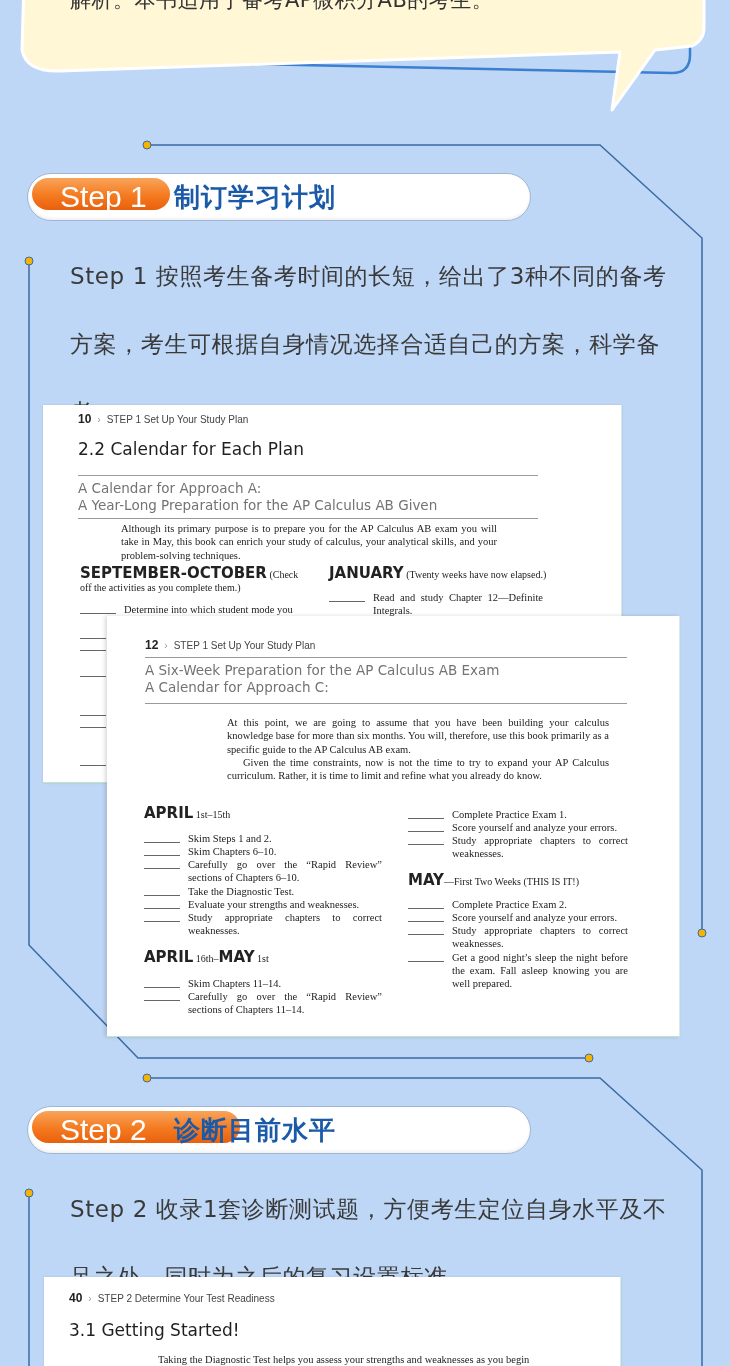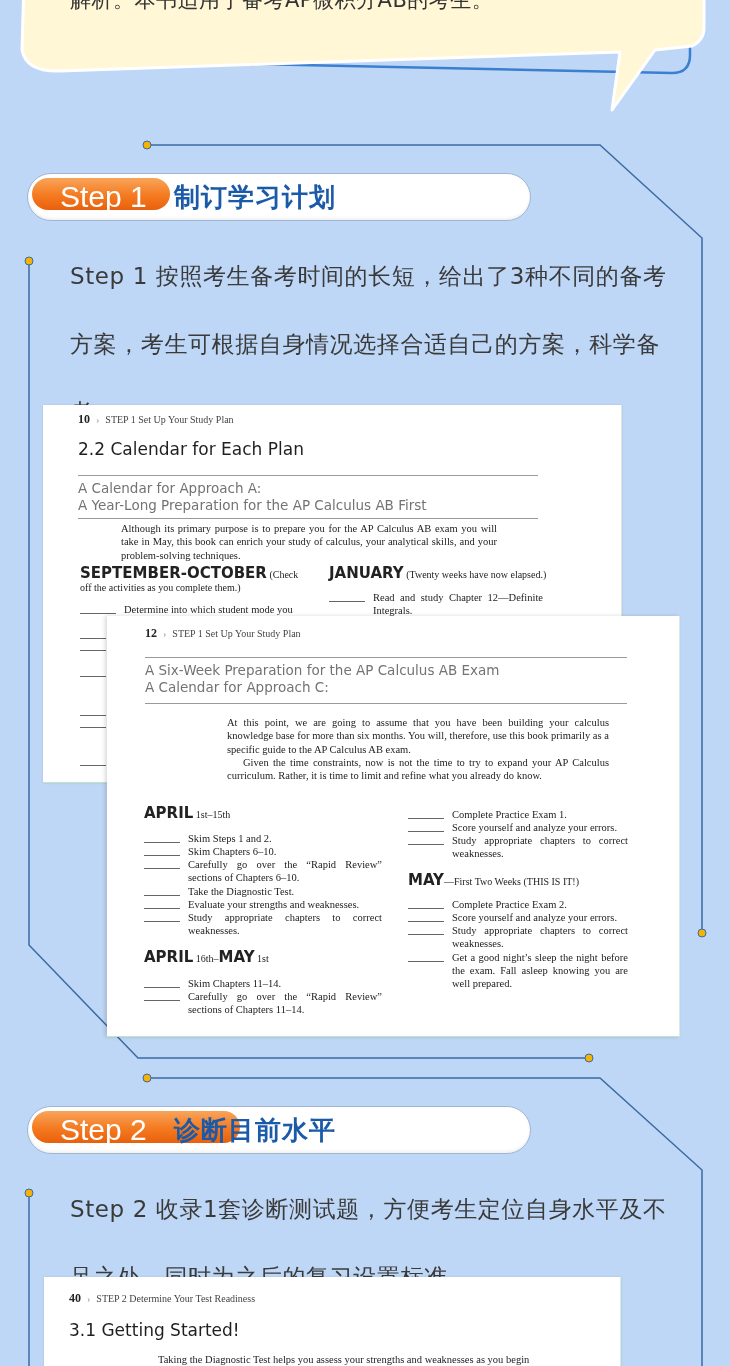--- a/index.html
+++ b/index.html
@@ -48,21 +48,21 @@
     letter-spacing: 0.6px;
   }
 
   
   .page {
     position: absolute; background: #fff;
     box-shadow: 0 0 2px rgba(0,0,0,0.12);
     border-bottom: 1px solid #bfe5cf; border-right: 1px solid #d7ecdf;
     overflow: hidden;
   }
-  .pg-head { position: absolute; font-family: Liberation Serif, serif; color: #444; font-size: 10px; white-space: nowrap; }
+  .pg-head { position: absolute; font-family: Liberation Sans, sans-serif; color: #444; font-size: 10px; white-space: nowrap; }
   .pg-head b { font-size: 12px; color: #222; margin-right: 6px; }
   .pg-head .chev { color: #999; margin-right: 6px; }
   .pg-sec { position: absolute; font-family: "DejaVu Sans", sans-serif; font-size: 17px; color: #1f1f1f; white-space: nowrap; }
   .rule { position: absolute; height: 1px; background: #9a9a9a; }
   .cal-title { position: absolute; text-align: left; font-family: "DejaVu Sans", sans-serif; font-size: 13.5px; line-height: 17px; color: #737373; }
   .serif { font-family: "Liberation Serif", "DejaVu Serif", serif; color: #222; }
   .para { position: absolute; font-size: 10.5px; line-height: 13.3px; text-align: justify; }
   .month { position: absolute; font-size: 10px; line-height: 13px; white-space: nowrap; }
   .month b { font-family: "DejaVu Sans", sans-serif; font-size: 15px; font-weight: bold; }
   .task { position: absolute; font-size: 10.5px; line-height: 13.2px; text-align: justify; }
@@ -111,21 +111,21 @@
 <div class="desc" style="top:242px;">Step 1 按照考生备考时间的长短，给出了3种不同的备考方案，考生可根据自身情况选择合适自己的方案，科学备考。</div>
 
 <div class="page" style="left:43px; top:405px; width:578px; height:377px;">
   <div class="pg-head" style="left:35px; top:7px;">
     <b>10</b><span class="chev">›</span><span>STEP 1  Set Up Your Study Plan</span>
   </div>
   <div class="pg-sec" style="left:35px; top:34px;">2.2  Calendar for Each Plan</div>
   <div class="rule" style="left:35px; top:70px; width:460px;"></div>
   <div class="cal-title" style="left:35px; top:75px; width:460px;">
     <div>A Calendar for Approach A:</div>
-    <div>A Year-Long Preparation for the AP Calculus AB First</div>
+    <div>A Year-Long Preparation for the AP Calculus AB Given</div>
   </div>
   <div class="rule" style="left:35px; top:113px; width:460px;"></div>
   <div class="para serif" style="left:78px; top:117px; width:376px;">Although its primary purpose is to prepare you for the AP Calculus AB exam you will take in May, this book can enrich your study of calculus, your analytical skills, and your problem-solving techniques.</div>
   <div class="month serif" style="left:37px; top:162px; width:228px; white-space:normal;">
     <b>SEPTEMBER-OCTOBER</b><span> (Check off the activities as you complete them.)</span>
   </div>
   <div class="task serif" style="left:37px; top:198px; width:228px;">
     <span class="blank"></span>
       <span class="txt">Determine into which student mode you</span>
   </div>
@@ -139,21 +139,21 @@
 
   <div class="rule" style="left:37px; top:233px; width:26px; background:#666;"></div>
   <div class="rule" style="left:37px; top:245px; width:26px; background:#666;"></div>
   <div class="rule" style="left:37px; top:271px; width:26px; background:#666;"></div>
   <div class="rule" style="left:37px; top:310px; width:26px; background:#666;"></div>
   <div class="rule" style="left:37px; top:322px; width:26px; background:#666;"></div>
   <div class="rule" style="left:37px; top:360px; width:26px; background:#666;"></div>
 </div>
 
 <div class="page" style="left:107px; top:616px; width:572px; height:420px; box-shadow:-2px 0 4px rgba(0,0,0,0.15);">
-  <div class="pg-head" style="left:38px; top:10px;">
+  <div class="pg-head" style="left:38px; top:22px;">
     <b>12</b><span class="chev">›</span><span>STEP 1  Set Up Your Study Plan</span>
   </div>
   <div class="rule" style="left:38px; top:41px; width:482px;"></div>
   <div class="cal-title" style="left:38px; top:46px; width:482px;">
     <div>A Six-Week Preparation for the AP Calculus AB Exam</div>
     <div>A Calendar for Approach C:</div>
   </div>
   <div class="rule" style="left:38px; top:87px; width:482px;"></div>
   <div class="para serif" style="left:96px; top:100px; width:382px;margin-left:24px;">
     <div>At this point, we are going to assume that you have been building your calculus knowledge base for more than six months. You will, therefore, use this book primarily as a specific guide to the AP Calculus AB exam.</div>

